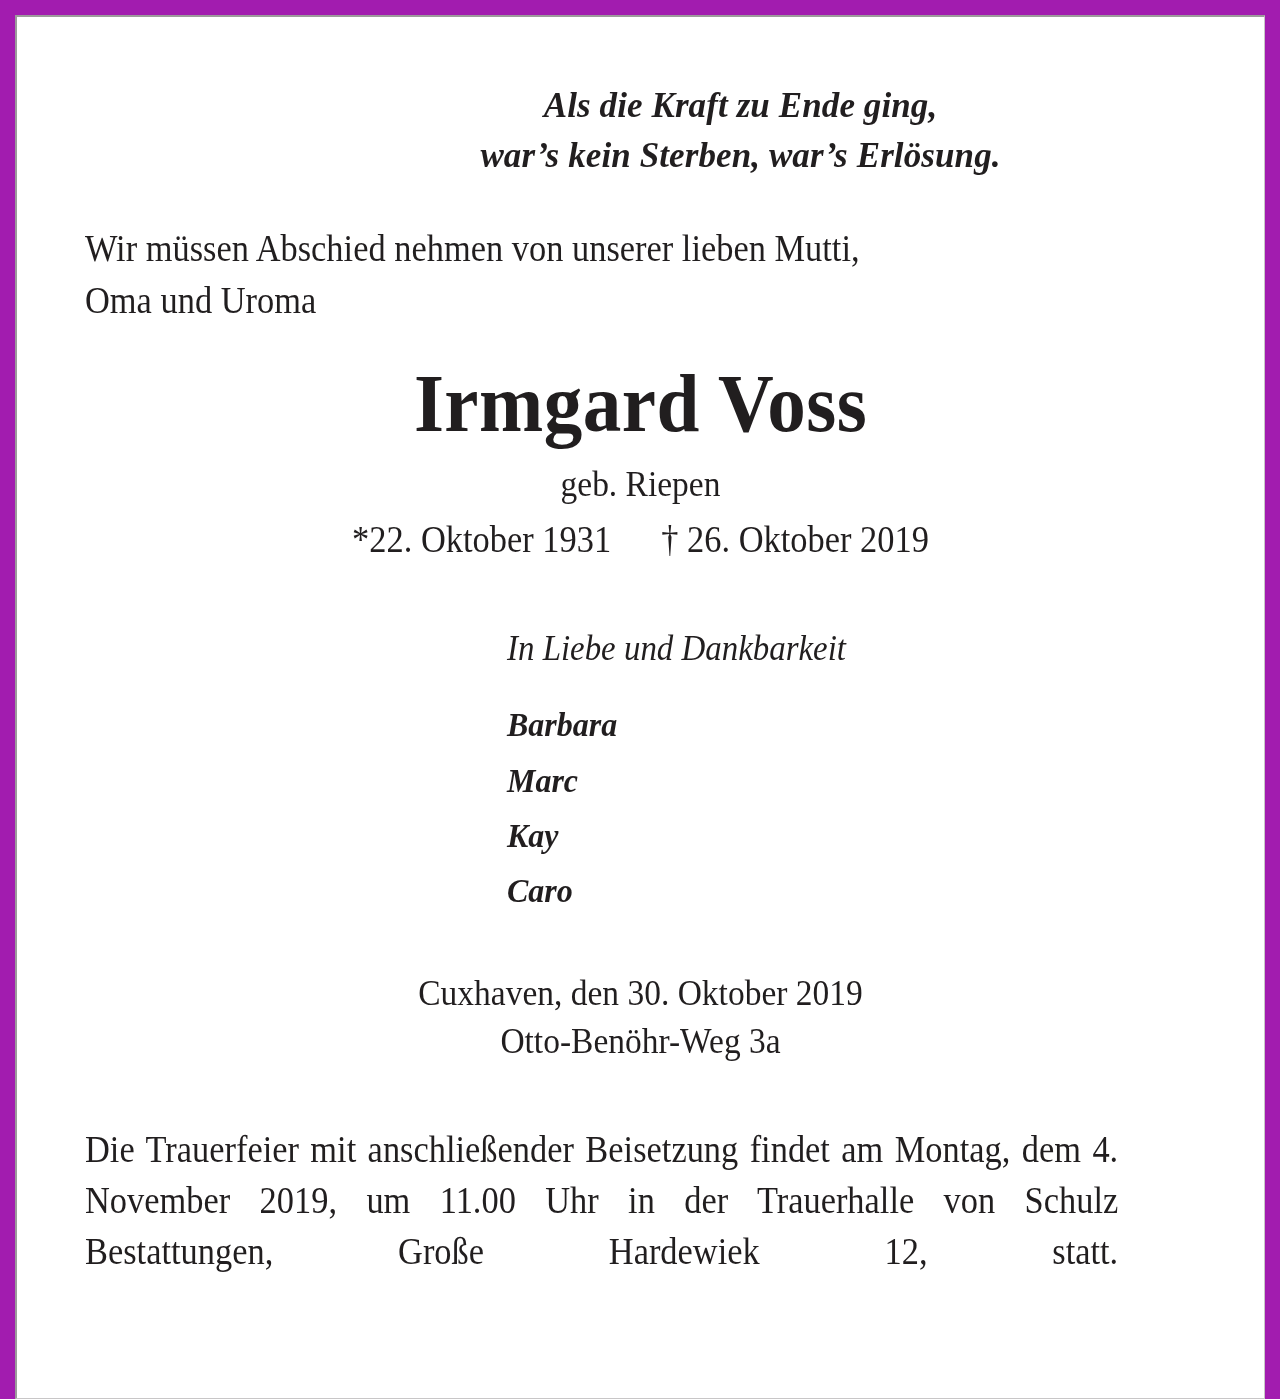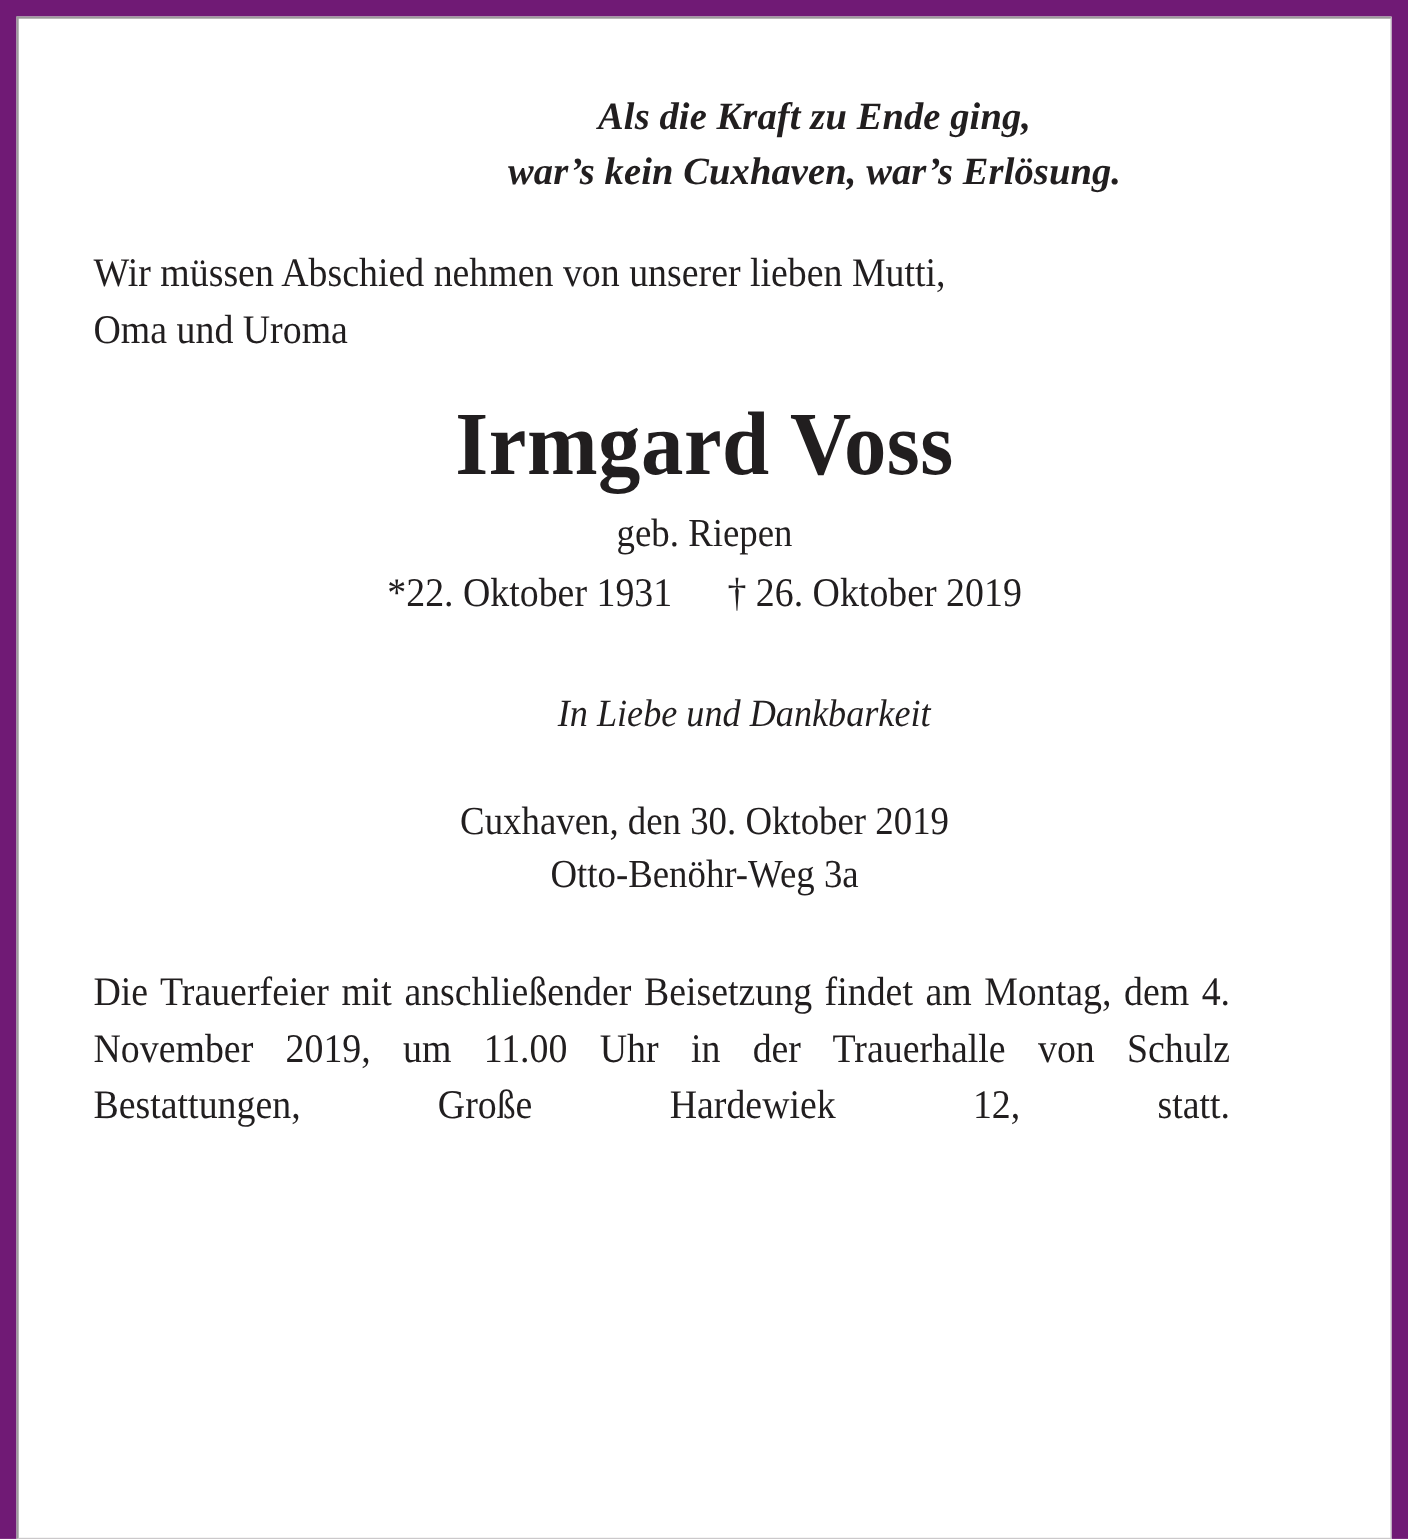--- a/index.html
+++ b/index.html
@@ -8,21 +8,21 @@
     padding: 0;
     background: #ffffff;
   }
   body {
     font-family: "Liberation Serif", "DejaVu Serif", serif;
   }
   .notice-frame {
     width: 1280px;
     height: 1399px;
     box-sizing: border-box;
-    background: #701a75;
+    background: #a21caf;
     padding: 15px 15px 0 15px;
     position: relative;
     overflow: hidden;
   }
   .notice-inner {
     width: 100%;
     height: 100%;
     box-sizing: border-box;
     background: #ffffff;
     border-top: 2px solid #9c9a9b;
@@ -162,36 +162,42 @@
 </style>
 </head>
 <body>
 
 <div class="notice-frame">
   <div class="notice-inner">
     <div class="content">
 
       <p class="epigraph">
         <span class="line">Als die Kraft zu Ende ging,</span>
-        <span class="line">war’s kein Cuxhaven, war’s Erlösung.</span>
+        <span class="line">war’s kein Sterben, war’s Erlösung.</span>
       </p>
 
       <p class="intro">
         <span class="line">Wir müssen Abschied nehmen von unserer lieben Mutti,</span>
         <span class="line">Oma und Uroma</span>
       </p>
 
       <h1 class="deceased-name">Irmgard Voss</h1>
 
       <p class="maiden-name">geb. Riepen</p>
 
       <p class="life-dates"><span>*22. Oktober 1931</span><span class="date-gap"></span><span>† 26. Oktober 2019</span></p>
 
       <div class="survivors-block">
         <p class="dedication">In Liebe und Dankbarkeit</p>
+        <ul class="survivor-list">
+          <li>Barbara</li>
+          <li>Marc</li>
+          <li>Kay</li>
+          <li>Caro</li>
+        </ul>
       </div>
 
       <p class="place-block">
         <span class="line">Cuxhaven, den 30. Oktober 2019</span>
         <span class="line">Otto-Benöhr-Weg 3a</span>
       </p>
 
       <p class="service-info">Die Trauerfeier mit anschließender Beisetzung findet am Montag, dem 4. November 2019, um 11.00 Uhr in der Trauerhalle von Schulz Bestattungen, Große Hardewiek 12, statt.</p>
 
     </div>

